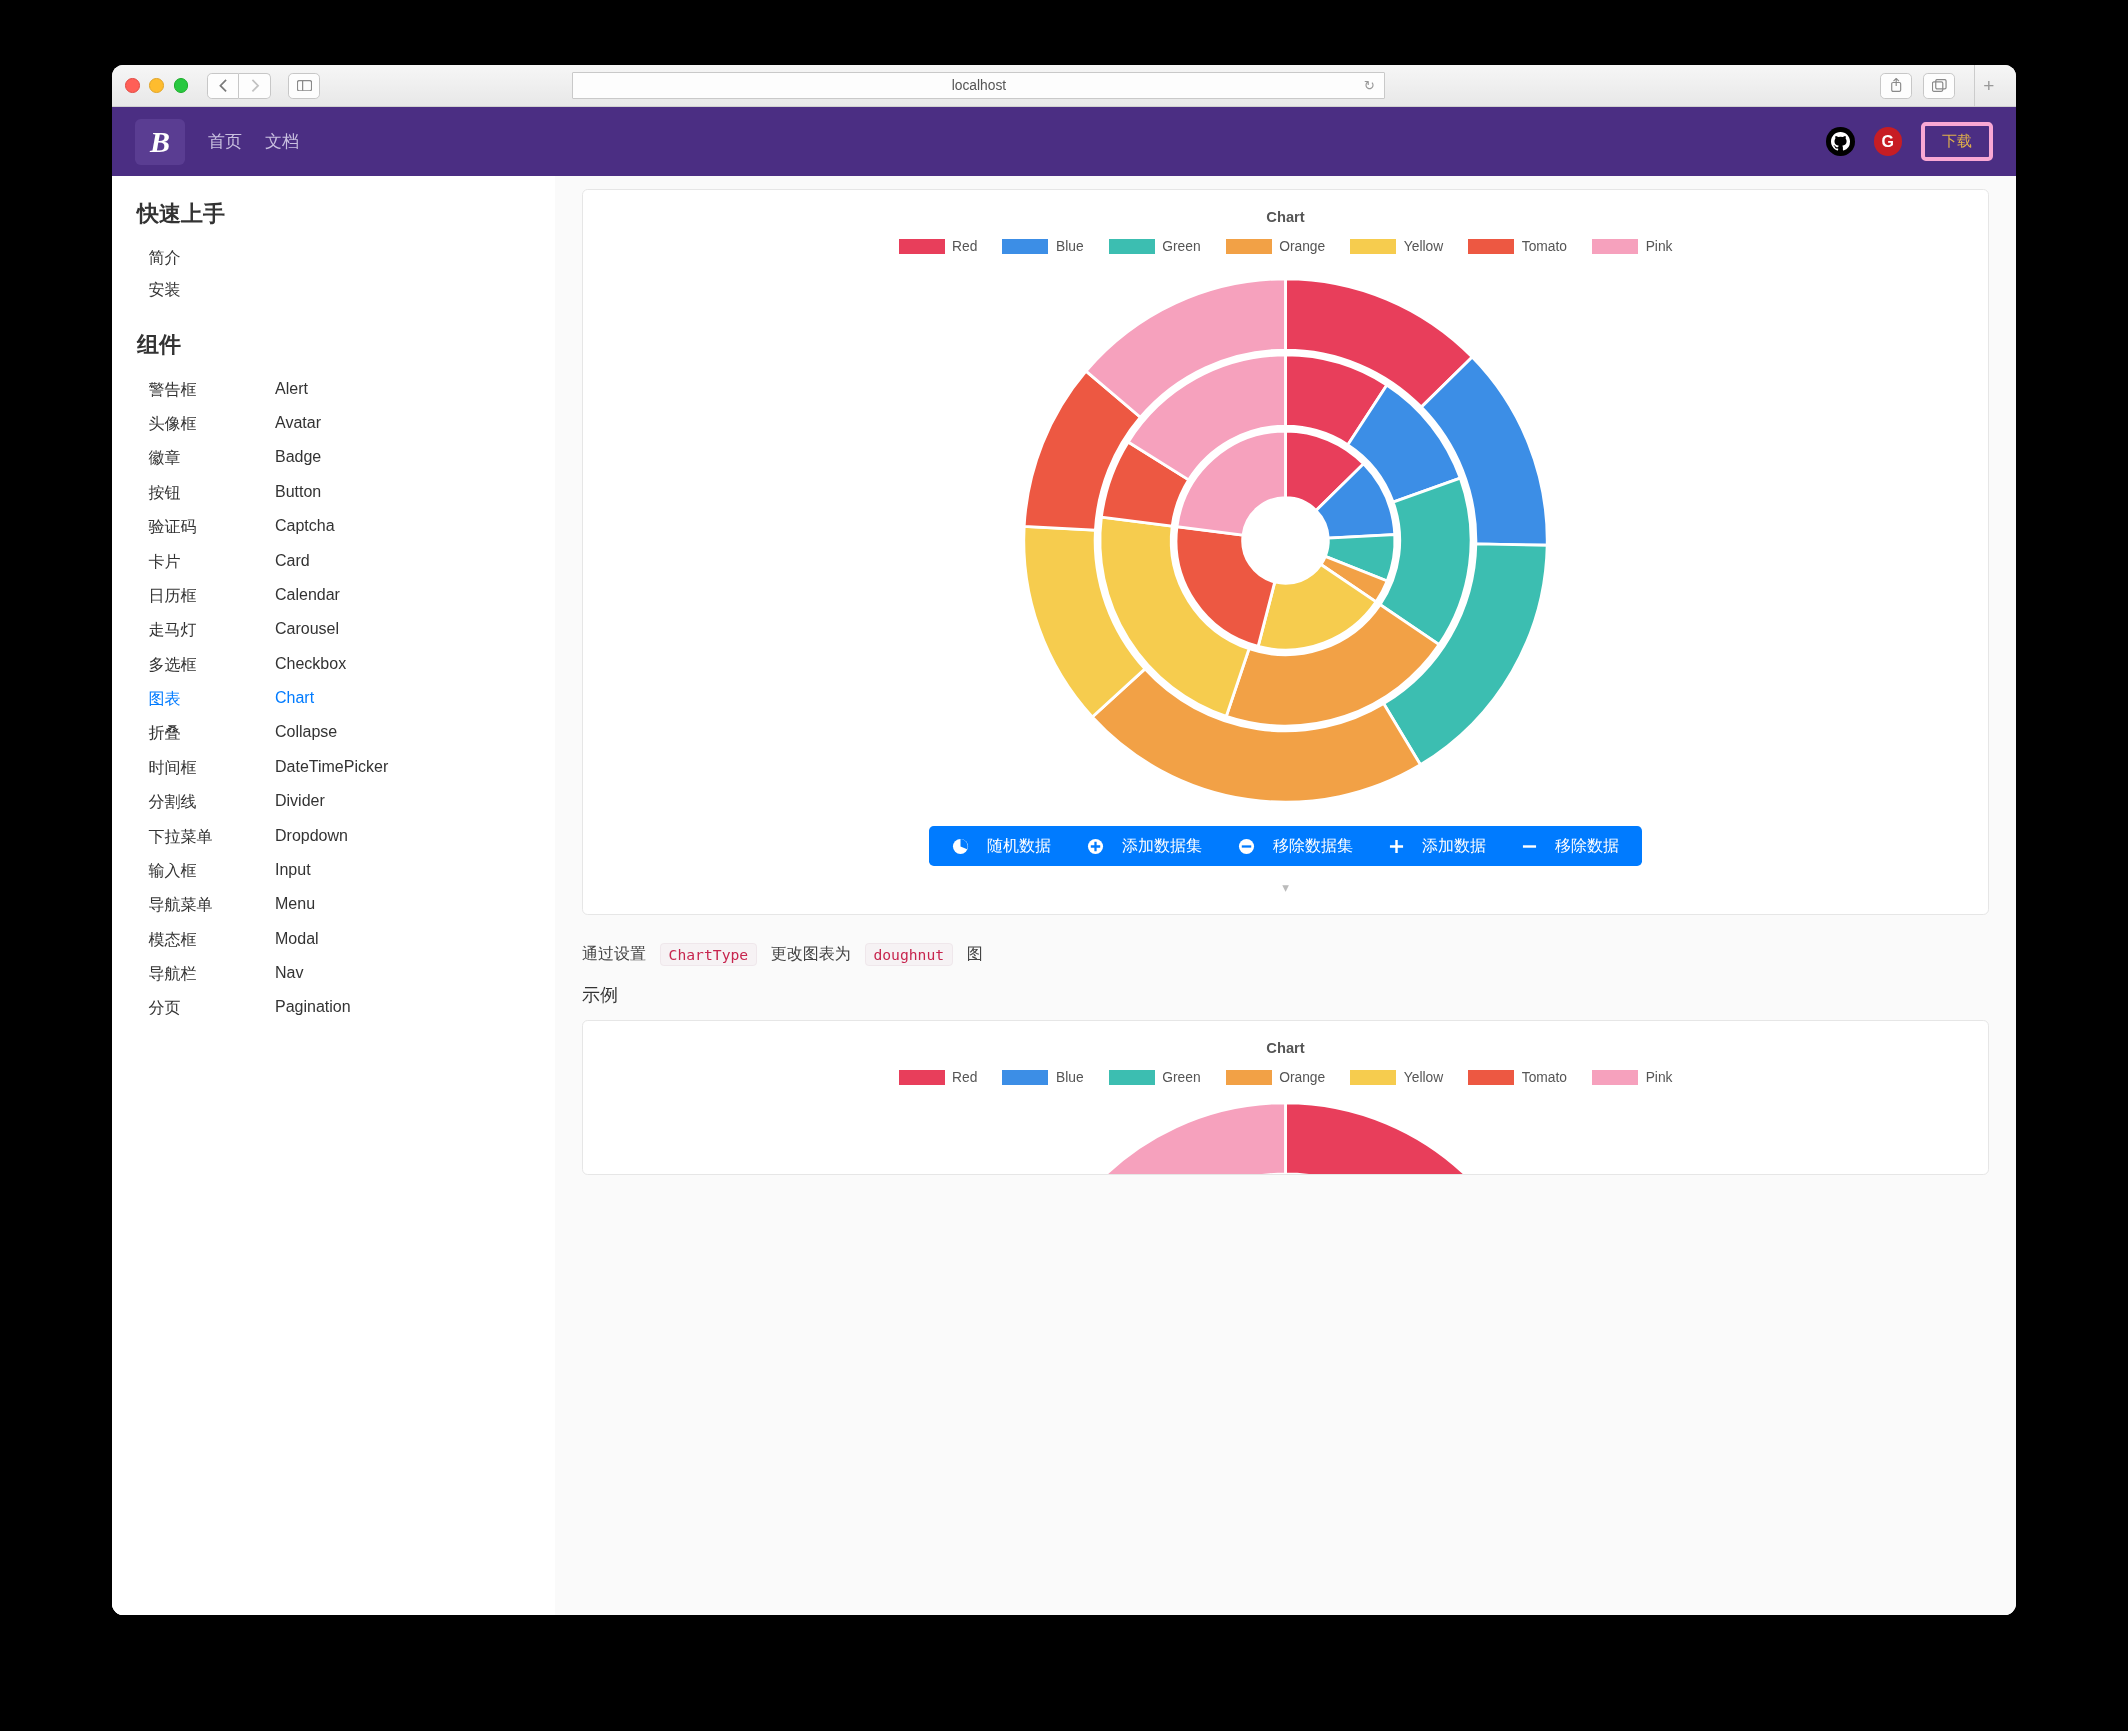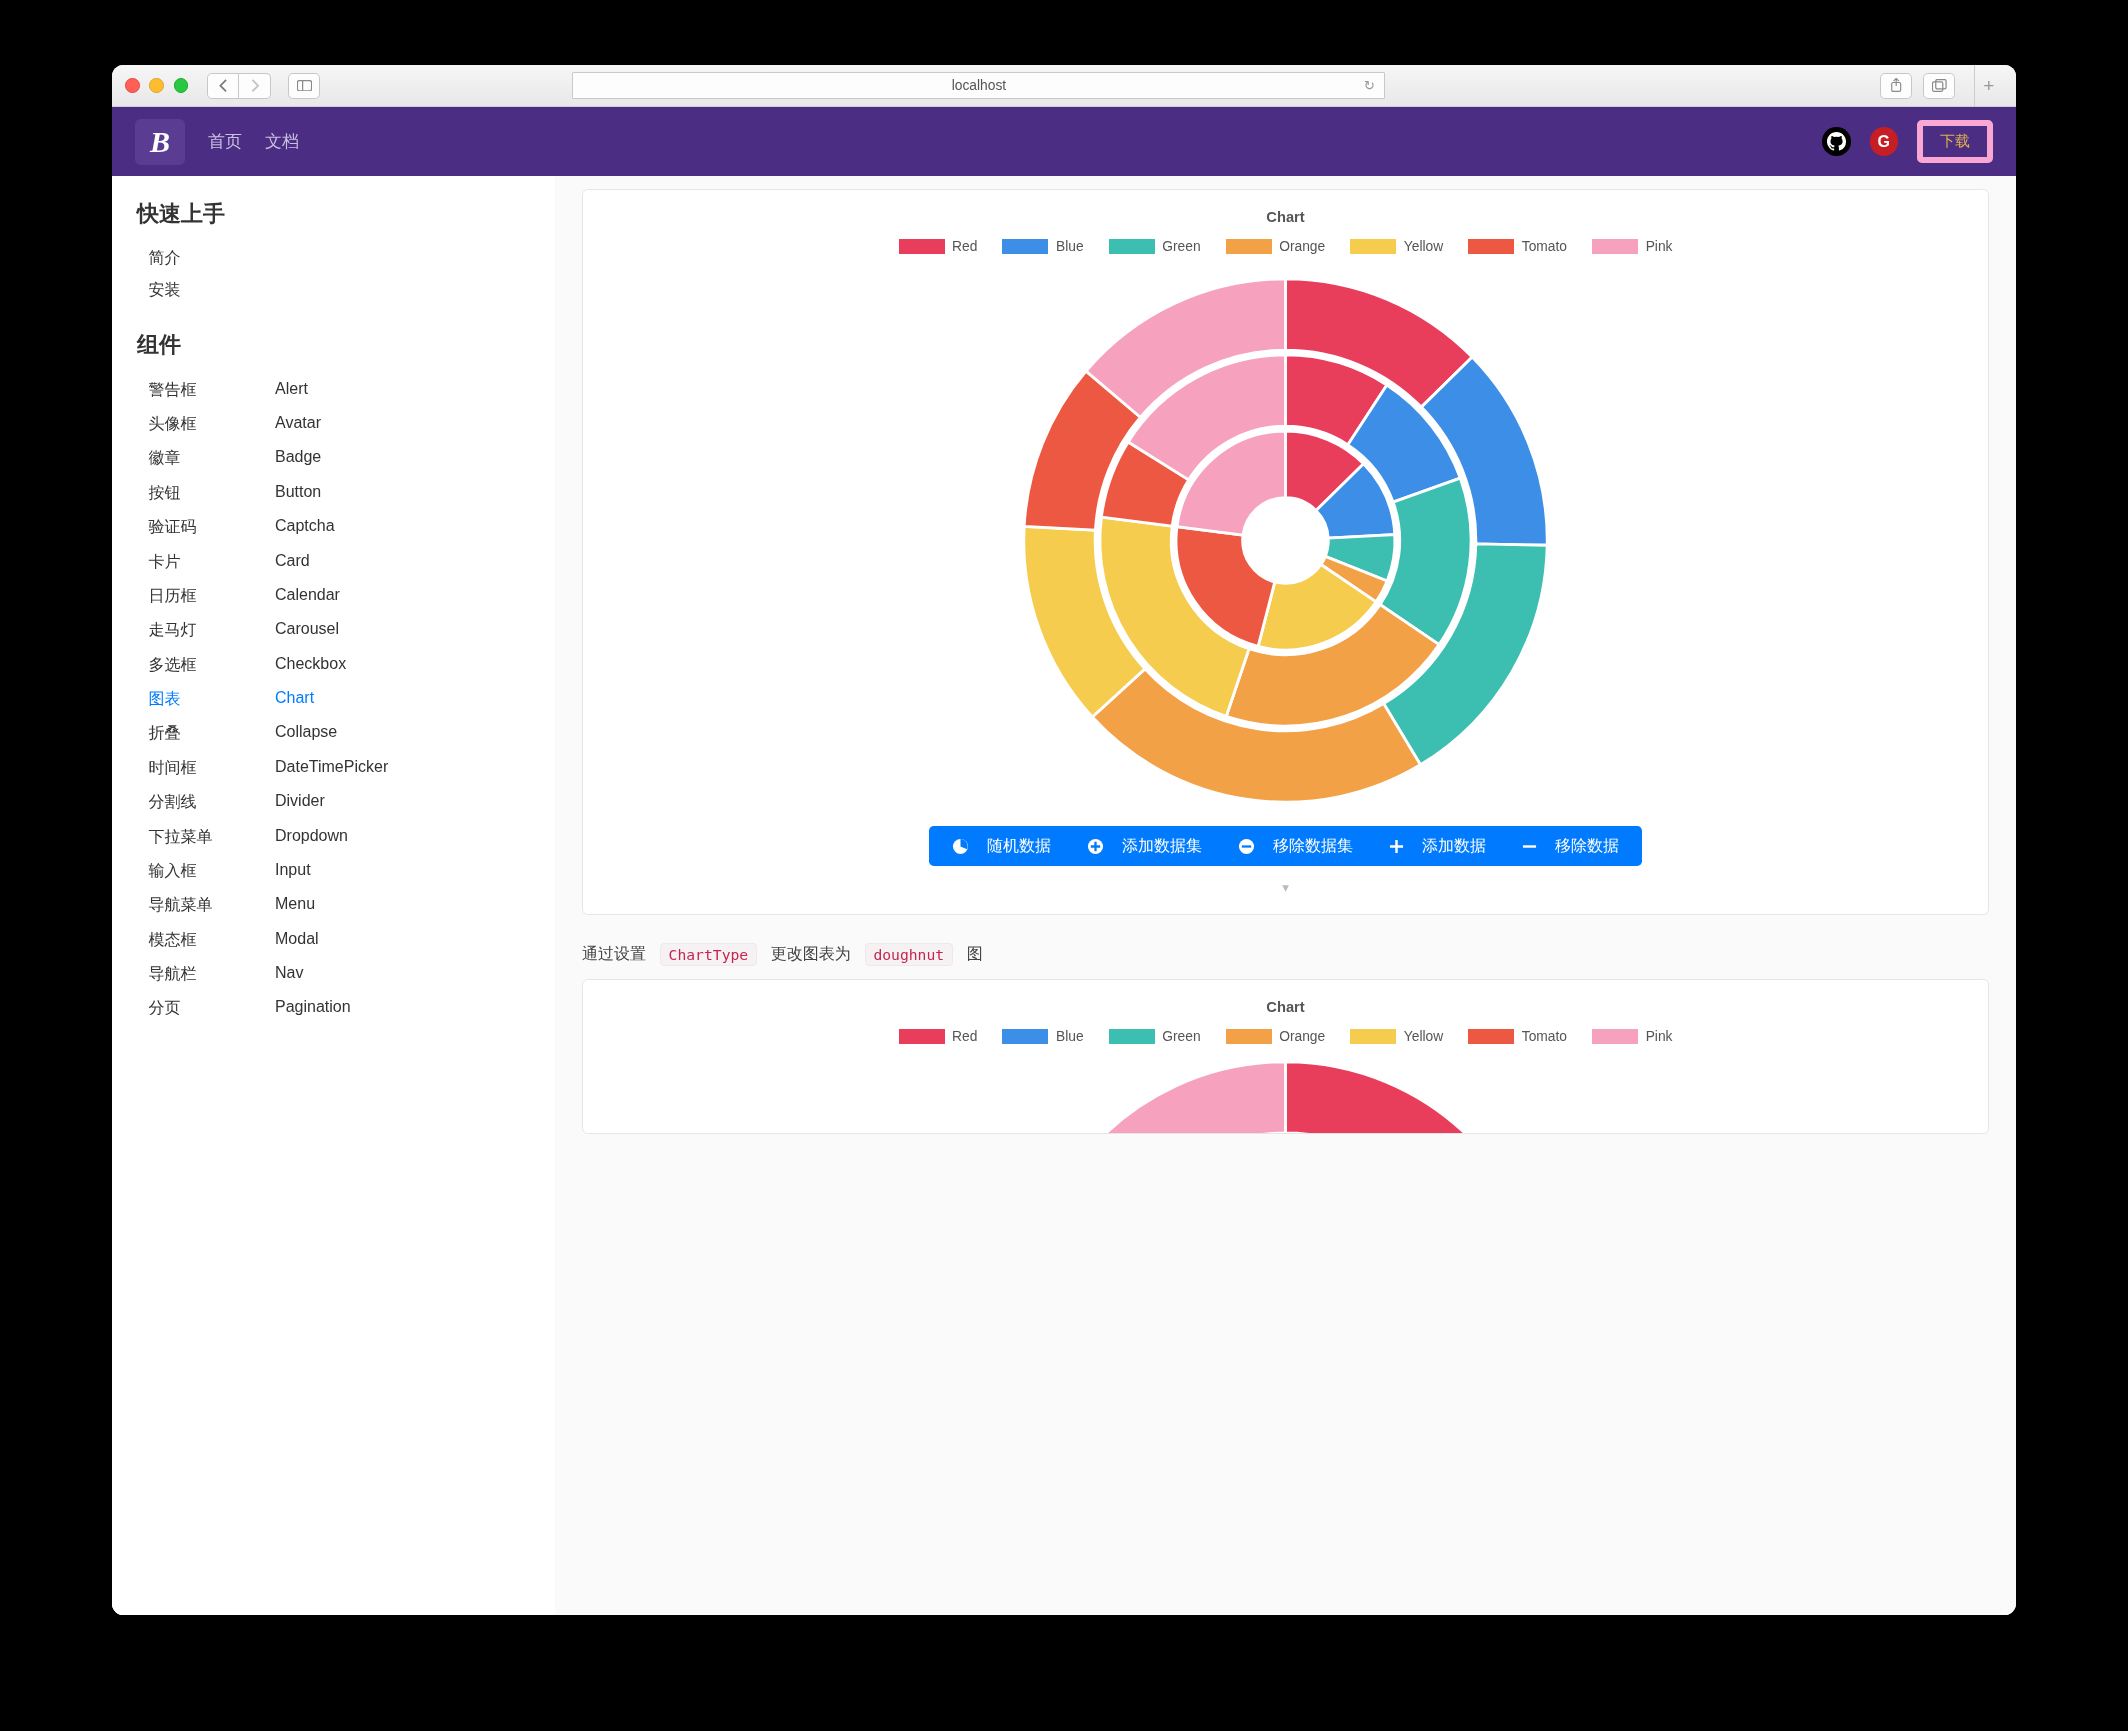--- a/index.html
+++ b/index.html
@@ -71,21 +71,21 @@
     width:50px;height:46px;border-radius:5.7px;background:#5a3d92;
     display:flex;align-items:center;justify-content:center;
     font-family:"Brush Script MT","Segoe Script",cursive;font-size:30px;color:#fff;font-style:italic;font-weight:bold;
   }
   .app-header a{color:#c9c0e0;text-decoration:none;}
   .header-actions{margin-left:auto;display:flex;align-items:center;gap:19px;}
   .github-icon{width:28.5px;height:28.5px;border-radius:50%;background:#000;display:flex;align-items:center;justify-content:center;}
   .github-icon svg{width:19px;height:19px;fill:#4b2e83;}
   .gitee-icon{width:28.5px;height:28.5px;border-radius:50%;background:#c71d24;display:flex;align-items:center;justify-content:center;color:#fff;font-weight:bold;font-size:16px;}
   .download-btn{
-    border:6px solid #f9a8d4;color:#e0b04a;padding:6px 17px;border-radius:4.8px;font-size:15px;
+    border:4px solid #f9a8d4;color:#e0b04a;padding:6px 17px;border-radius:4.8px;font-size:15px;
   }
   
   .body{flex:1;display:flex;overflow:hidden;background:#fafafa;}
   .sidebar{
     width:443px;padding:17px 7.6px 17px 25px;
     overflow-y:auto;background:#fff;
   }
   .sidebar h4{font-size:22px;font-weight:600;margin:5.7px 0 13.3px;color:#333;}
   .sb-list{list-style:none;margin-bottom:23px;}
   .sb-item{display:flex;padding:6.7px 0;font-size:16px;color:#333;cursor:pointer;}
@@ -385,20 +385,21 @@
         </div>
       </div>
 
       <div class="desc">
         <span>通过设置</span>
         <code class="inline">ChartType</code>
         <span>更改图表为</span>
         <code class="inline">doughnut</code>
         <span>图</span>
       </div>
+      <h3 class="example-title">示例</h3>
 
       <div class="card" style="padding-bottom:0;">
         <div class="chart-wrap">
           <div class="chart-title">Chart</div>
           <div class="legend" id="legend2">
               <div class="leg-item">
                 <span class="swatch" style="background: rgb(232, 62, 91);"></span>
                 <span>Red</span>
               </div>
               <div class="leg-item">

